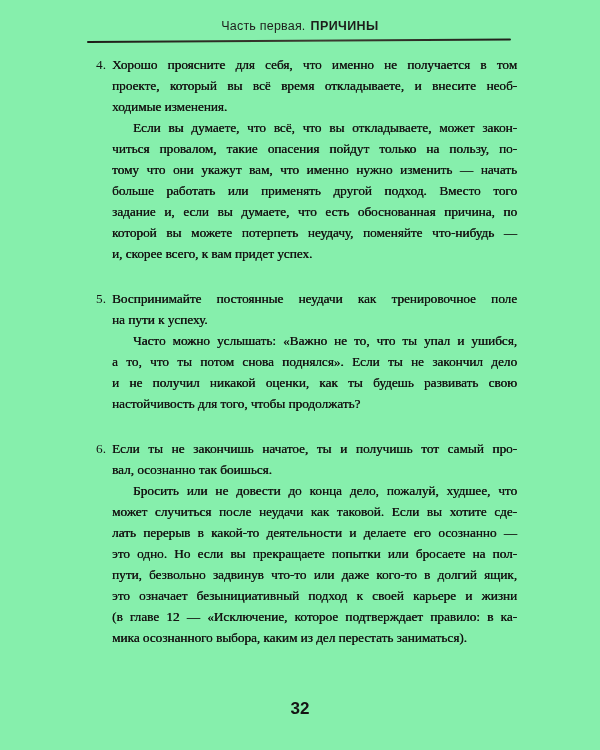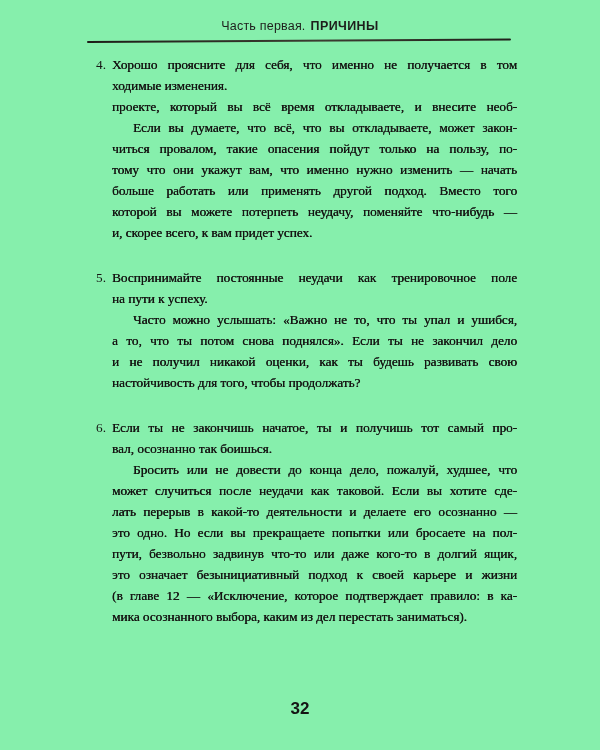--- a/index.html
+++ b/index.html
@@ -57,28 +57,29 @@
   <div class="running-header">
     <span class="part">Часть первая.</span><span class="title">ПРИЧИНЫ</span>
   </div>
   <div class="rule"></div>
   <div class="content">
       <div class="list-item">
         <div class="item-number">4.</div>
         <div class="item-body">
           <div class="para">
             <div class="line">Хорошо проясните для себя, что именно не получается в том</div>
+            <div class="line">проекте, который вы всё время откладываете, и внесите необ-</div>
             <div class="line last">ходимые изменения.</div>
-            <div class="line">проекте, который вы всё время откладываете, и внесите необ-</div>
           </div>
           <div class="para indent">
             <div class="line">Если вы думаете, что всё, что вы откладываете, может закон-</div>
             <div class="line">читься провалом, такие опасения пойдут только на пользу, по-</div>
             <div class="line">тому что они укажут вам, что именно нужно изменить — начать</div>
             <div class="line">больше работать или применять другой подход. Вместо того</div>
+            <div class="line">задание и, если вы думаете, что есть обоснованная причина, по</div>
             <div class="line">которой вы можете потерпеть неудачу, поменяйте что-нибудь —</div>
             <div class="line last">и, скорее всего, к вам придет успех.</div>
           </div>
         </div>
       </div>
       <div class="list-item">
         <div class="item-number">5.</div>
         <div class="item-body">
           <div class="para">
             <div class="line">Воспринимайте постоянные неудачи как тренировочное поле</div>

